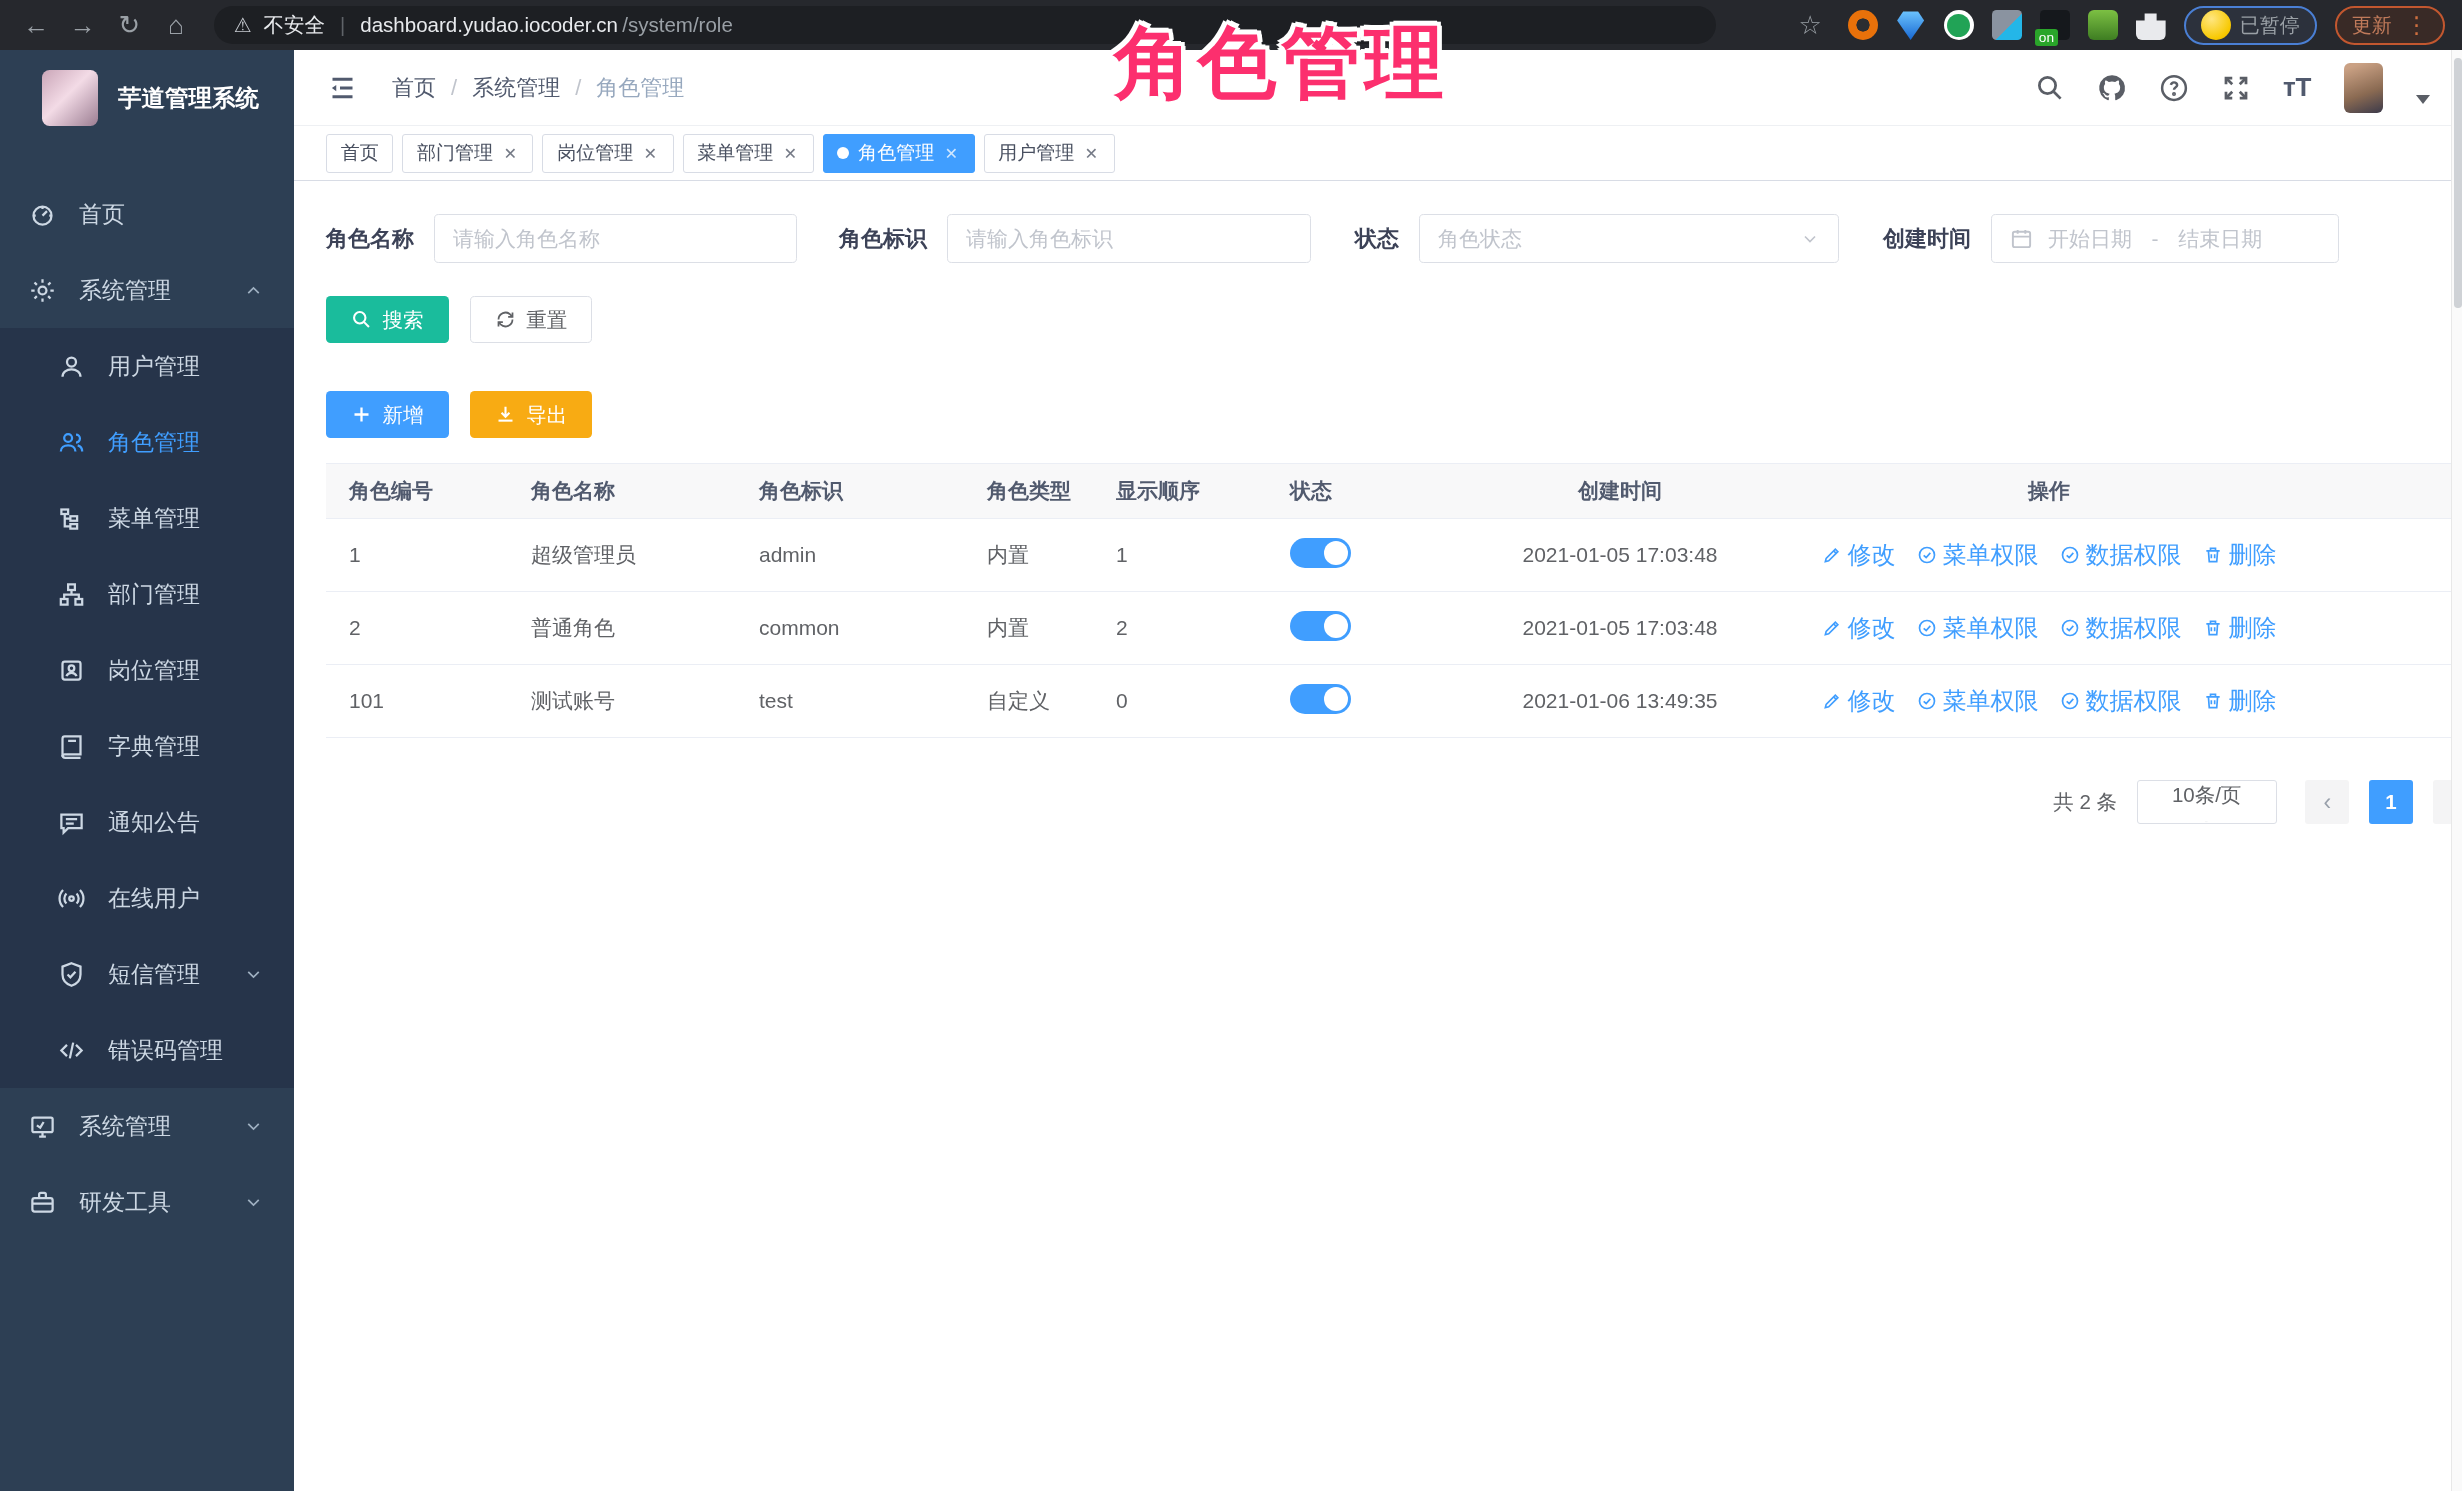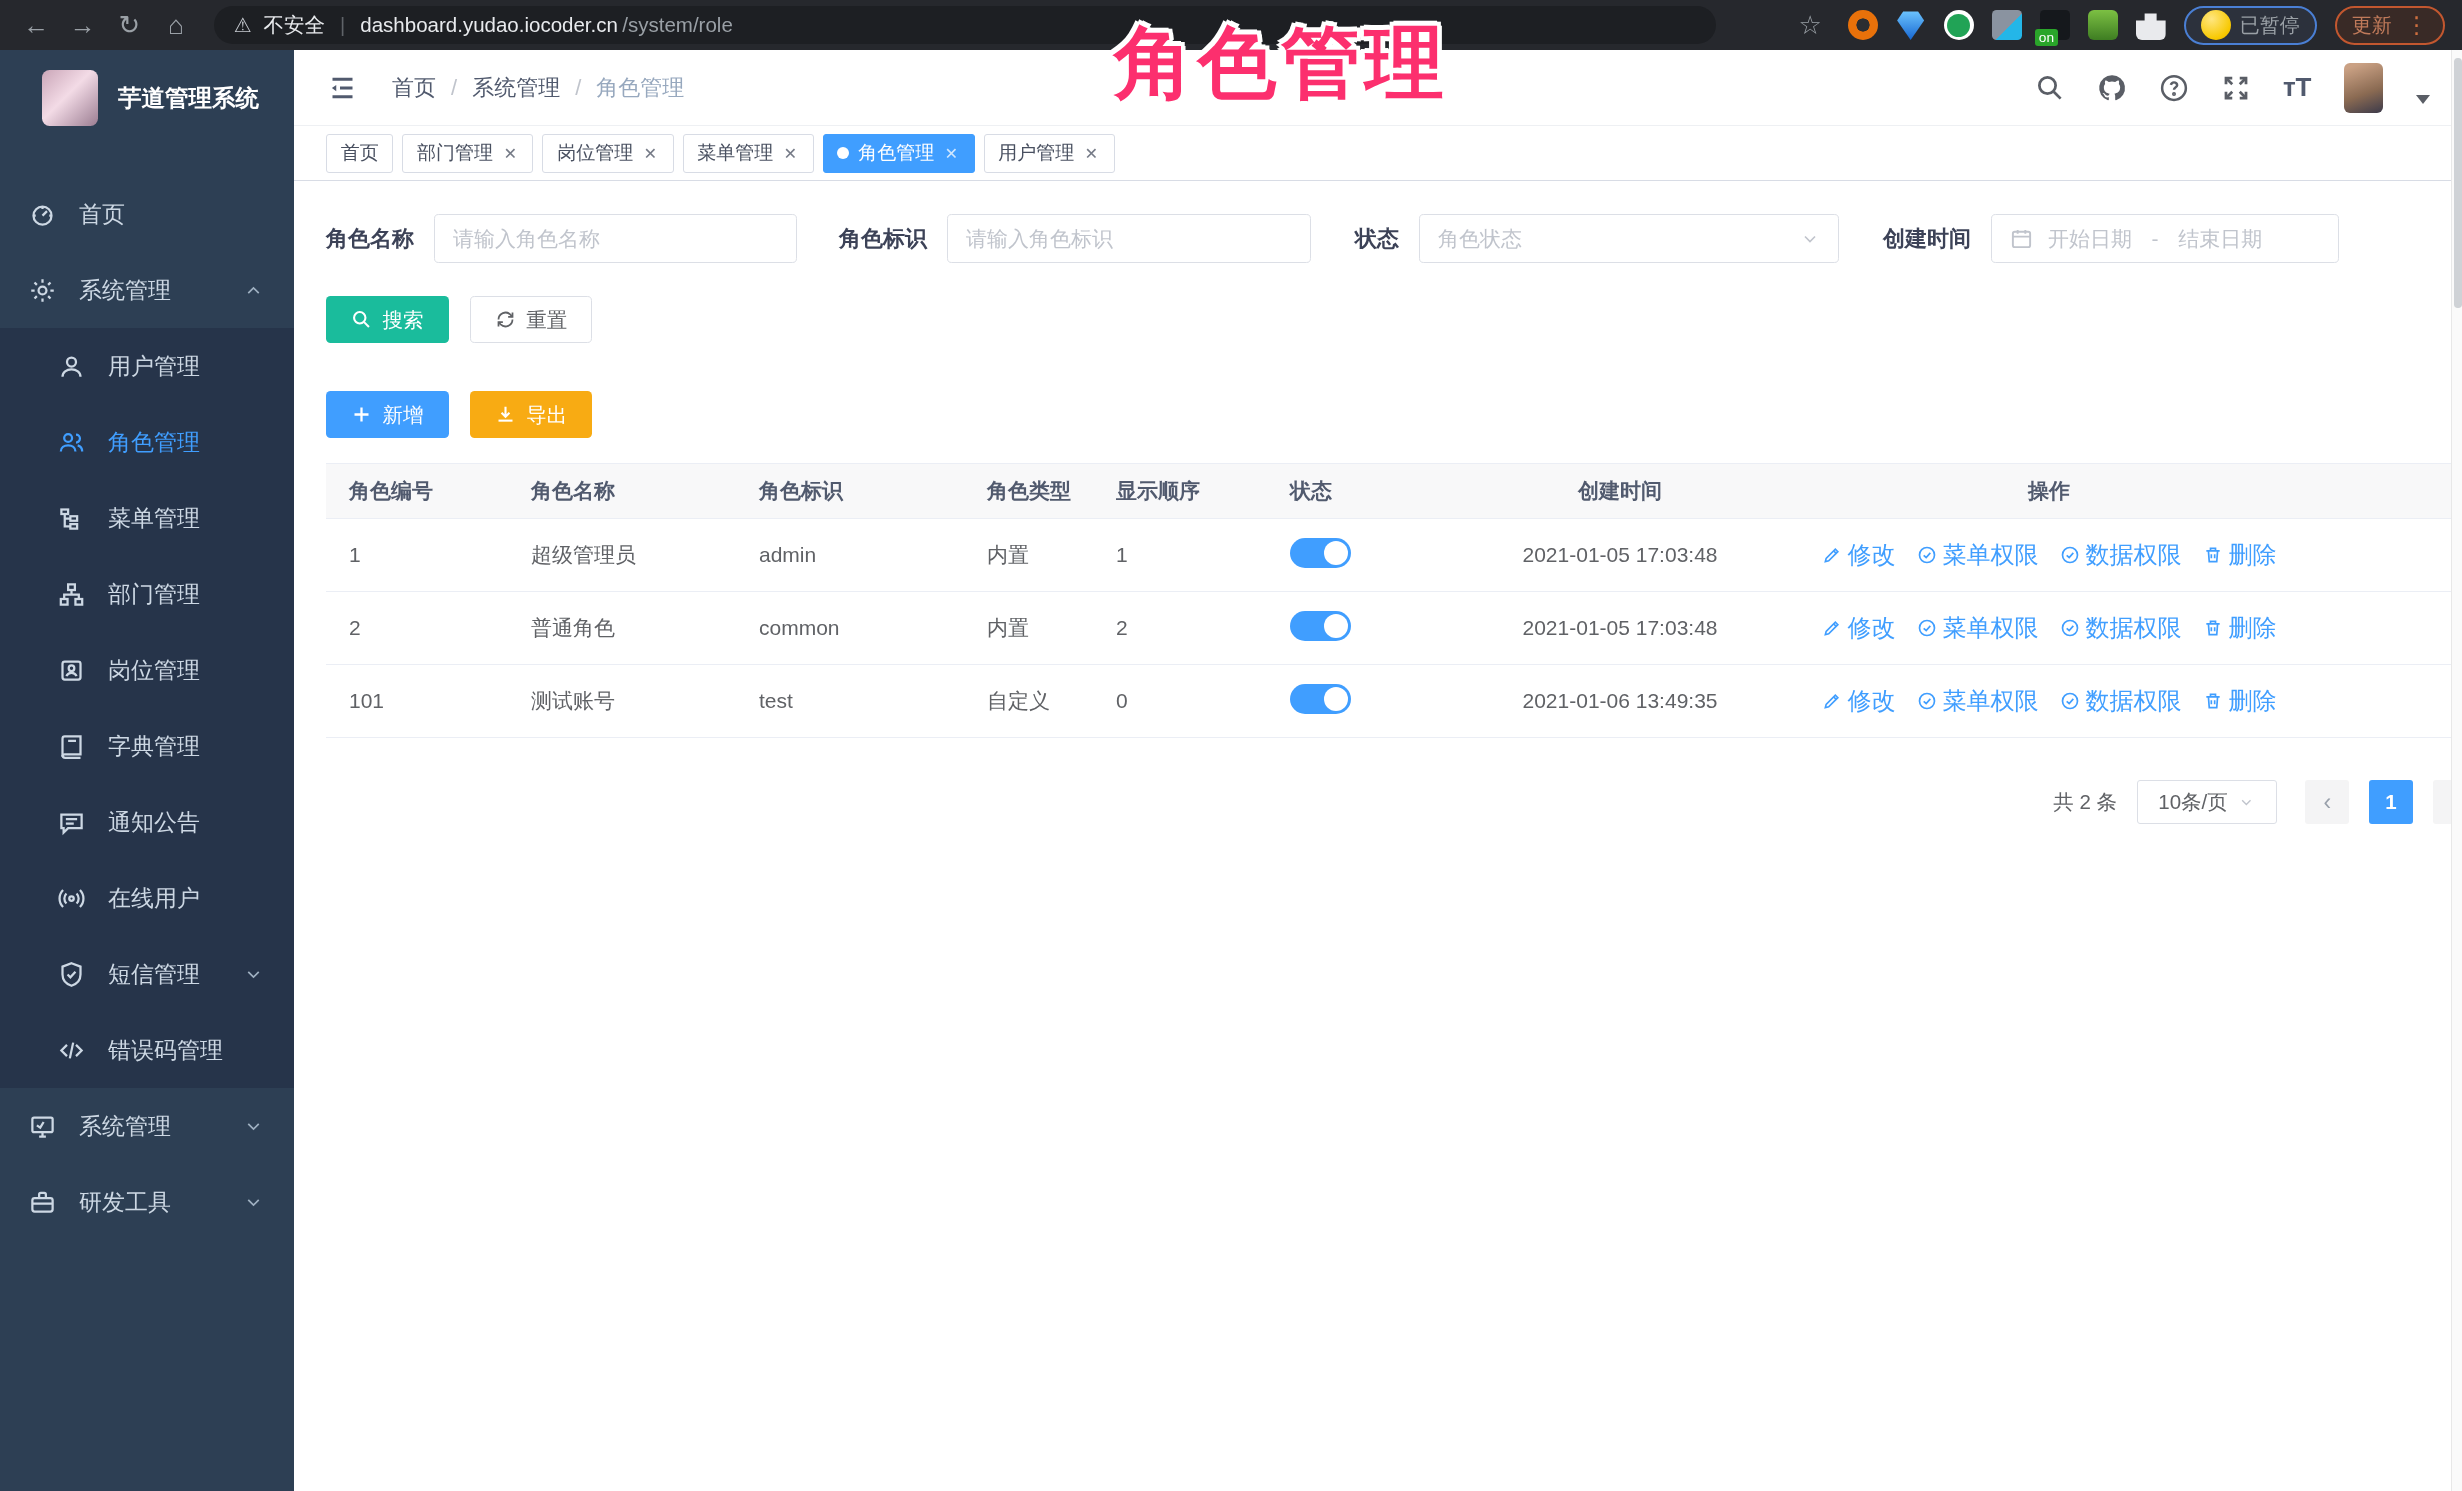--- a/index.html
+++ b/index.html
@@ -95,21 +95,21 @@
   .grid th.c-ops, .grid td.c-ops { text-align:center; padding-left:0; }
   .grid th.c-status, .grid td.c-status { padding-left:38px; }
   .toggle { width:61px; height:30px; border-radius:15px; background:#409eff; position:relative; display:inline-block; cursor:pointer; }
   .toggle .knob { position:absolute; right:3px; top:3px; width:24px; height:24px; border-radius:50%; background:#fff; }
   .ops { display:flex; justify-content:center; gap:21px; white-space:nowrap; }
   .oplink { color:#409eff; font-size:24px; display:flex; align-items:center; gap:6px; cursor:pointer; }
   .oplink .oic { width:20px; height:20px; }
 
   
   .pager { display:flex; align-items:center; justify-content:flex-end; gap:15px; margin-top:42px; font-size:20.5px; color:#606266; }
-  .psize { width:140px; height:44px; border:0.8px solid #dcdfe6; border-radius:3px; display:flex; align-items:center; justify-content:center; gap:10.6px; color:#606266; cursor:pointer; }
+  .psize { width:140px; height:44px; border:0.8px solid #dcdfe6; border-radius:3px; display:flex; align-items:center; justify-content:center; gap:10.6px; color:#606266; cursor:pointer;flex-direction:column; }
   .pbtn { width:44px; height:44px; border-radius:3px; background:#f4f4f5; color:#99a0ab; display:flex; align-items:center; justify-content:center; font-size:23px; cursor:pointer; }
   .pcur { width:44px; height:44px; border-radius:3px; background:#409eff; color:#fff; display:flex; align-items:center; justify-content:center; font-size:20.5px; font-weight:700; cursor:pointer; margin:0 4.6px; }
   .goto-input { width:61px; height:44px; border:0.8px solid #dcdfe6; border-radius:3px; text-align:center; font-size:20.5px; color:#606266; outline:none; font-family:inherit; }
 
   
   .scrollbar { position:absolute; right:0; top:50px; width:10.6px; height:1442px; background:#fafafa; border-left:0.8px solid #e8e8e8; }
   .thumb { position:absolute; top:7.6px; left:1.5px; width:7.6px; height:250px; border-radius:3.8px; background:#cfd2d6; }
 </style>
 </head>
 <body>

